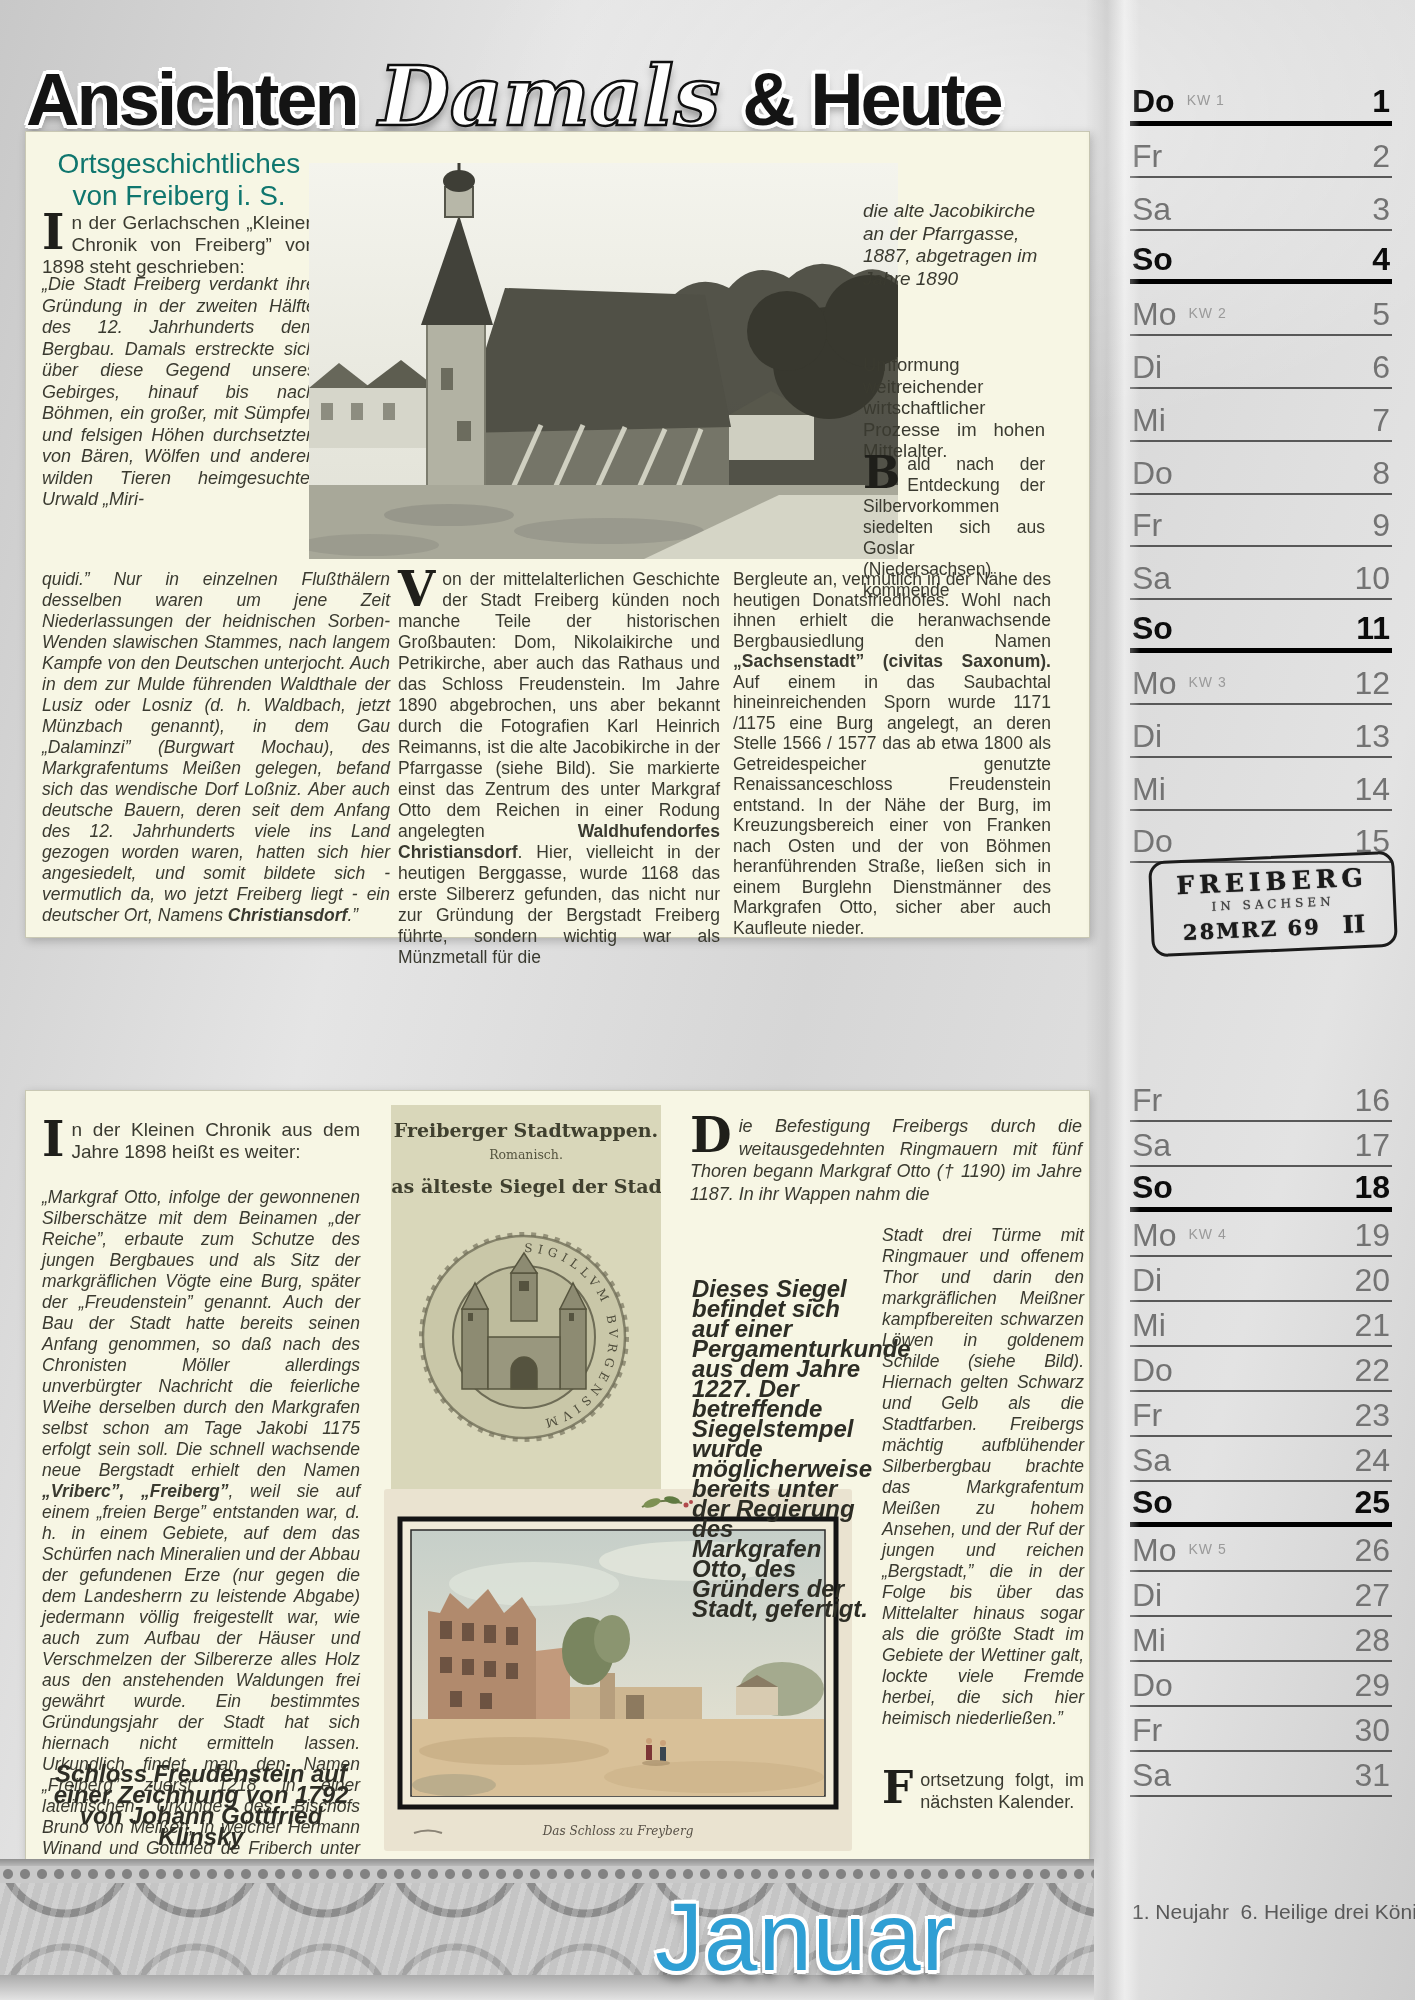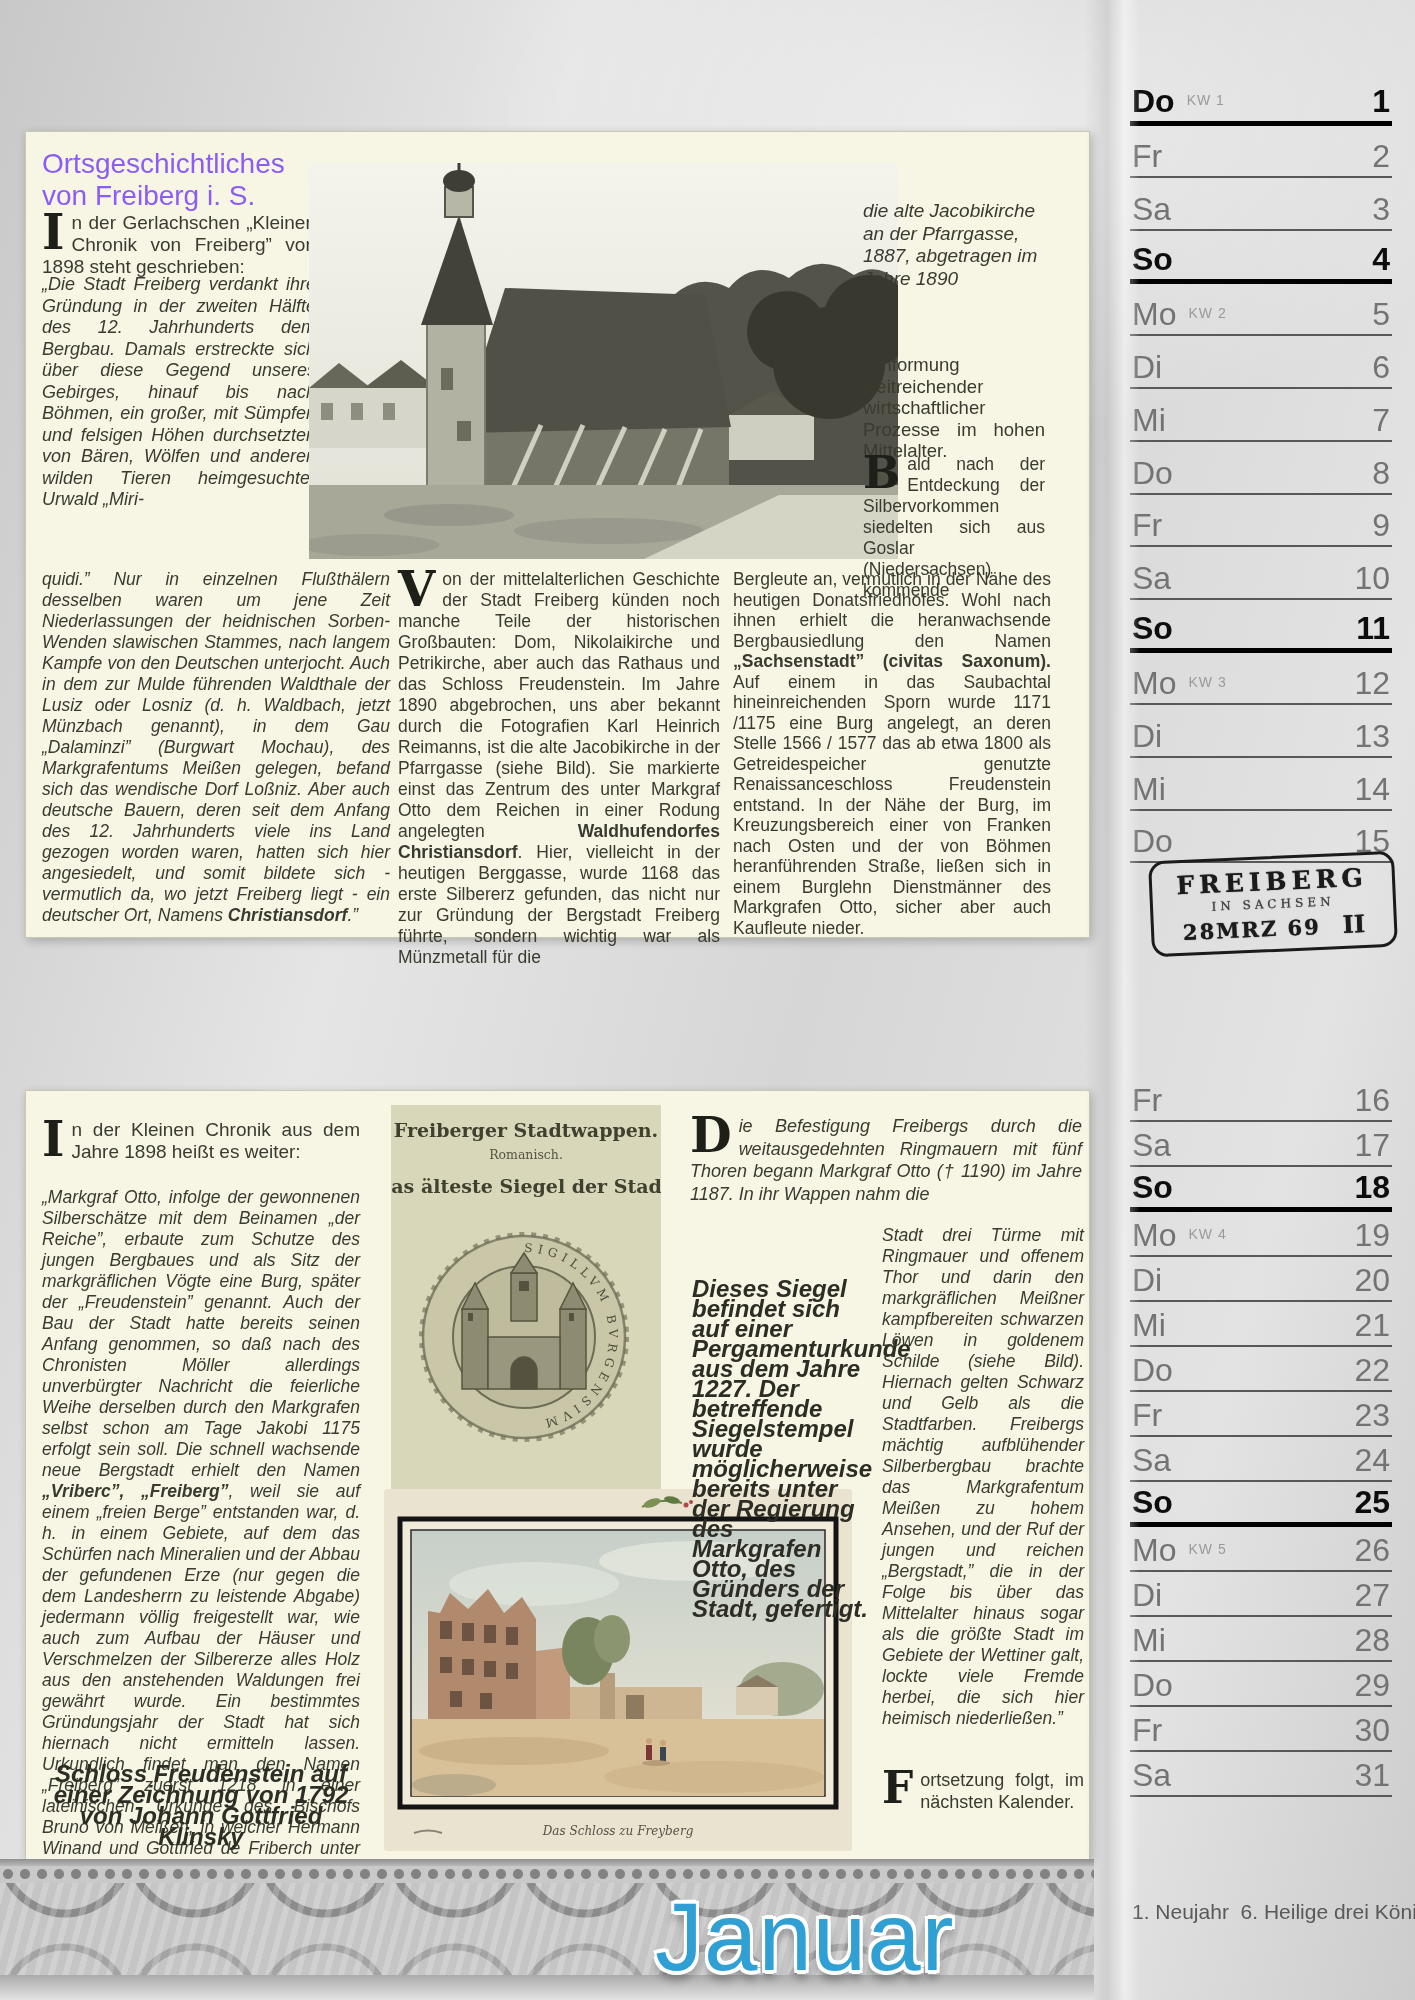--- a/index.html
+++ b/index.html
@@ -19,21 +19,21 @@
     text-shadow:0 0 3px #fff,0 7px 9px rgba(0,0,0,.35);}
   
   .cream{position:absolute;background:#f7f6e4;border:1px solid #c9c8b4;box-shadow:2px 3px 9px rgba(0,0,0,.22);}
   #box1{left:25px;top:131px;width:1063px;height:805px;}
   #box2{left:25px;top:1090px;width:1063px;height:768px;}
   .abs{position:absolute;}
   .body-txt{font-size:17.5px;line-height:21px;color:#3a3a30;text-align:justify;}
   .it{font-style:italic;}
   .b{font-weight:bold;}
   .dc{float:left;font-family:"DejaVu Serif",serif;font-weight:bold;font-size:48px;line-height:36px;margin:2px 7px 0 0;color:#1f1f1a;}
-  .heading{font-size:28px;line-height:1.14;color:#8b5cf6;}
+  .heading{font-size:28px;line-height:1.14;color:#0f766e;text-align:center;}
   .photo-cap{font-size:19px;line-height:22.5px;color:#3a3a30;font-style:italic;}
   .smallcap{font-weight:bold;font-style:italic;font-size:24px;line-height:20px;color:#2d2d25;margin-top:48px;}
   
   .cal-col{position:absolute;width:262px;display:flex;flex-direction:column;}
   #cal1{left:1130px;top:73px;}
   #cal2{left:1130px;top:1077px;}
   .cal-row{box-sizing:border-box;display:flex;justify-content:space-between;align-items:flex-end;
     border-bottom:2px solid #585858;padding:0 2px 4px 2px;}
   #cal1 .cal-row{height:52.7px;}
   #cal2 .cal-row{height:45px;}
@@ -65,20 +65,25 @@
       radial-gradient(circle at 65px -34px,rgba(0,0,0,0) 60px,rgba(115,115,115,.7) 61px 68px,rgba(0,0,0,0) 69px),
       radial-gradient(circle at 65px 128px,rgba(0,0,0,0) 60px,rgba(135,135,135,.55) 61px 67px,rgba(0,0,0,0) 68px);
     background-size:auto,130px 92px,130px 92px;}
   .fz-bot{height:25px;background:linear-gradient(#ababab,#e3e3e3);}
 </style>
 </head>
 <body>
 
 <div class="page">
 
+  <div class="title">
+    <span class="t-black">Ansichten</span>
+    <span class="t-frak">Damals</span>
+    <span class="t-black">&amp; Heute</span>
+  </div>
 
   <div class="cream" id="box1">
     <div class="abs heading" style="left:16px;top:16px;width:274px;">Ortsgeschichtliches von Freiberg i. S.</div>
 
     <p class="abs body-txt" style="left:16px;top:80px;width:274px;font-size:19px;line-height:22px;margin:0;"><span class="dc">I</span><span>n der Gerlachschen „Kleinen Chronik von Freiberg” von 1898 steht geschrieben:</span></p>
 
     <p class="abs body-txt it" style="left:16px;top:142px;width:274px;margin:0;font-size:18px;line-height:21.5px;">„Die Stadt Freiberg verdankt ihre Gründung in der zweiten Hälfte des 12. Jahrhunderts dem Bergbau. Damals erstreckte sich über diese Gegend unseres Gebirges, hinauf bis nach Böhmen, ein großer, mit Sümpfen und felsigen Höhen durchsetzter, von Bären, Wölfen und anderen wilden Tieren heimgesuchter Urwald „Miri-</p>
 
     <p class="abs body-txt it" style="left:16px;top:437px;width:348px;margin:0;"><span>quidi.” Nur in einzelnen Flußthälern desselben waren um jene Zeit Niederlassungen der heidnischen Sorben-Wenden slawischen Stammes, nach langem Kampfe von den Deutschen unterjocht. Auch in dem zur Mulde führenden Waldthale der Lusiz oder Losniz (d. h. Waldbach, jetzt Münzbach genannt), in dem Gau „Dalaminzi” (Burgwart Mochau), des Markgrafentums Meißen gelegen, befand sich das wendische Dorf Loßniz. Aber auch deutsche Bauern, deren seit dem Anfang des 12. Jahrhunderts viele ins Land gezogen worden waren, hatten sich hier angesiedelt, und somit bildete sich - vermutlich da, wo jetzt Freiberg liegt - ein deutscher Ort, Namens </span><span class="b">Christiansdorf</span><span>.”</span></p>
 

